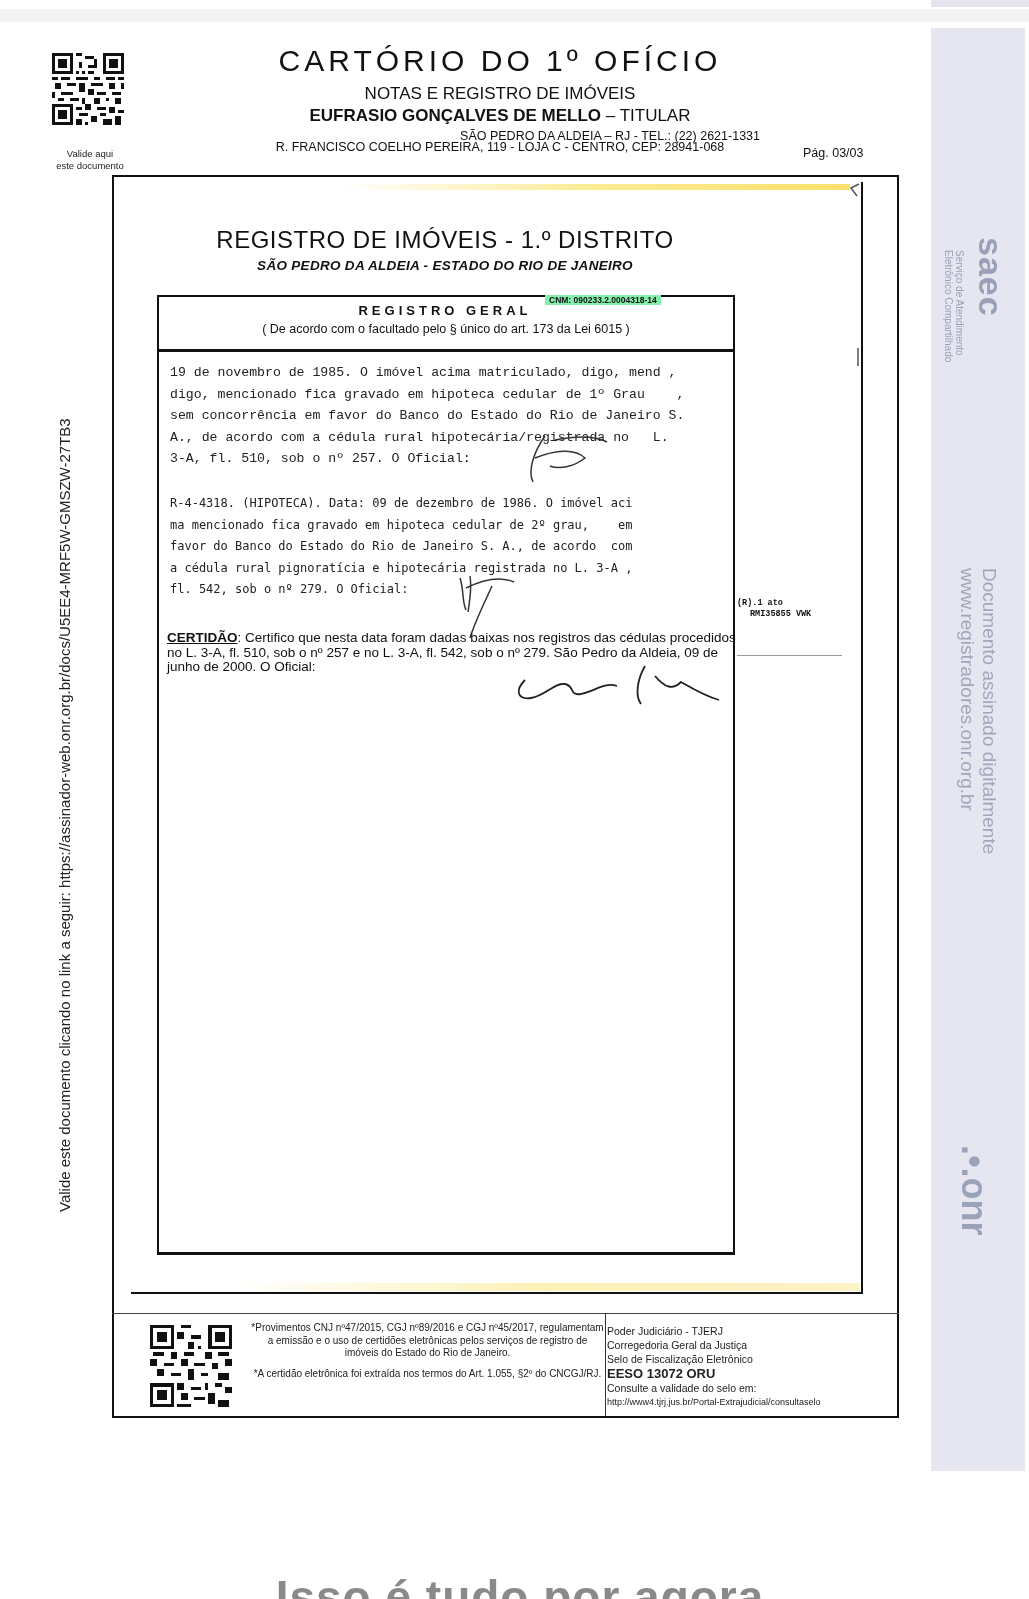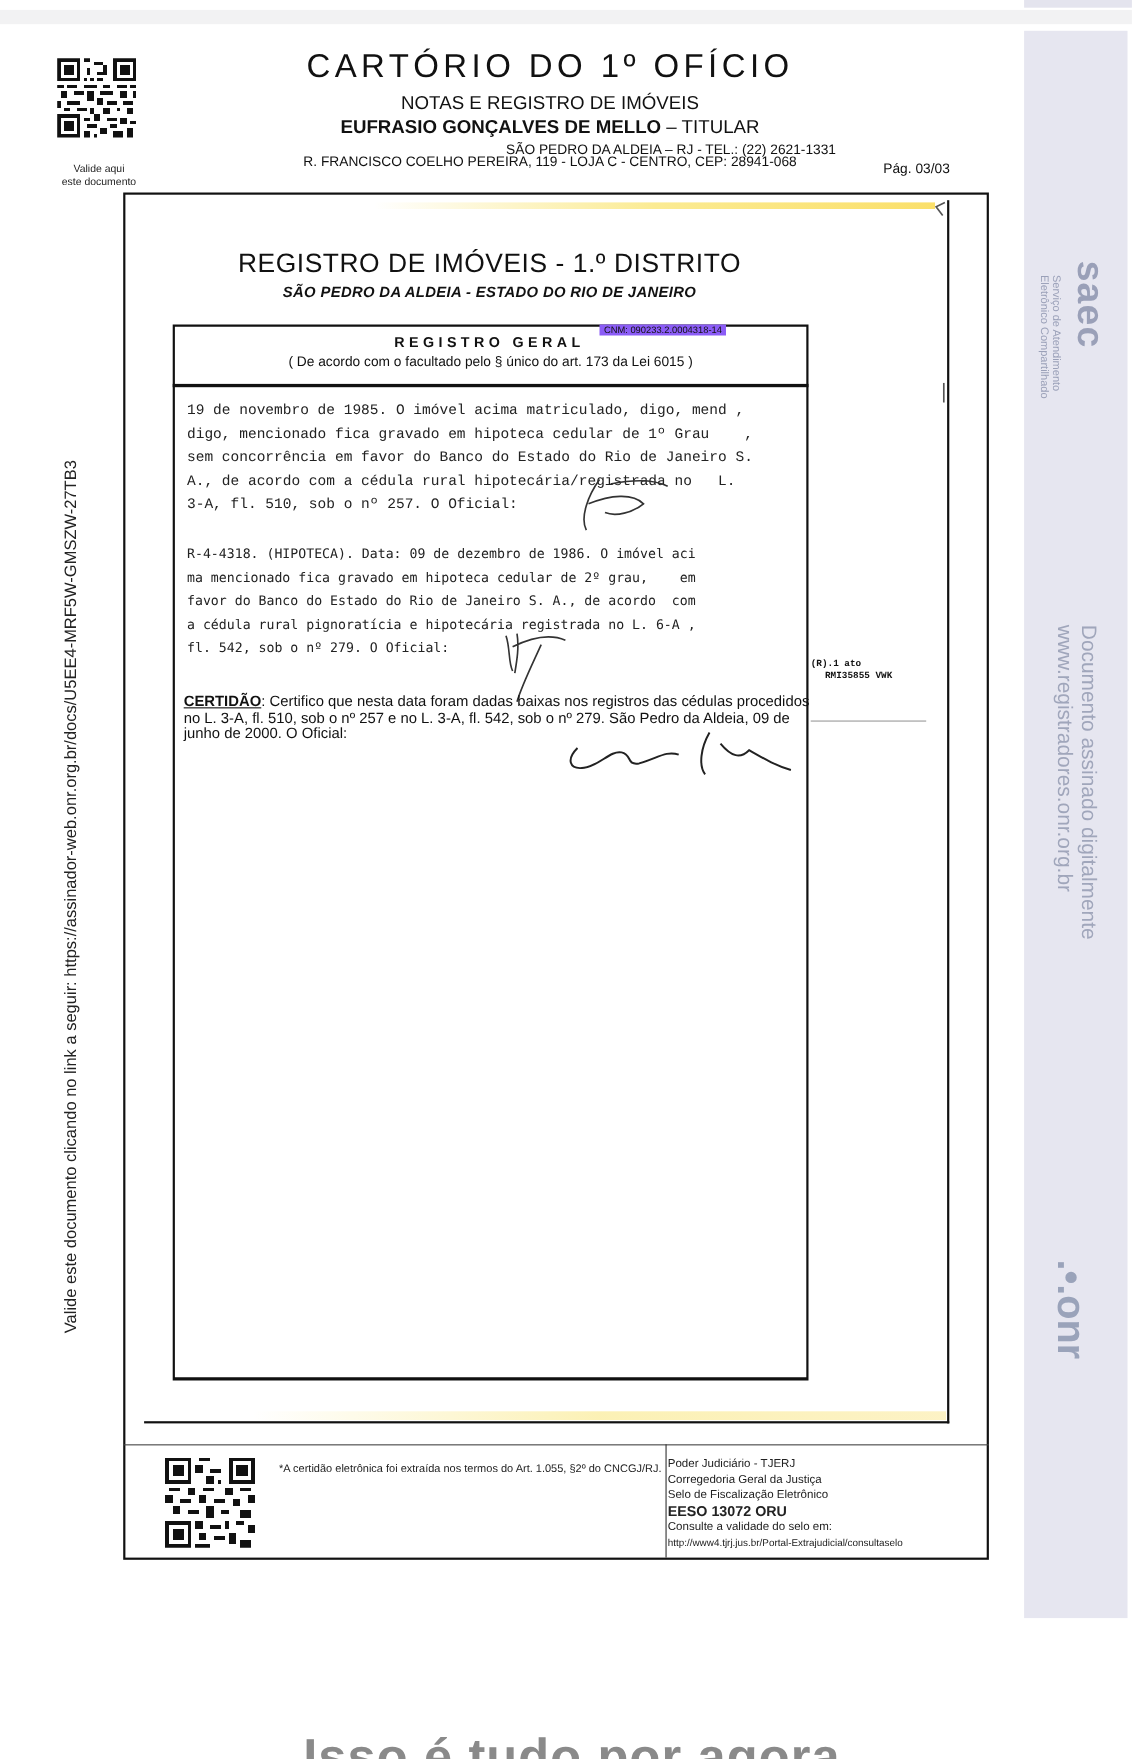--- a/index.html
+++ b/index.html
@@ -24,21 +24,21 @@
   .head-addr2{position:absolute;left:240px;top:129px;width:520px;text-align:right;font-size:12.5px;}
   .page-num{position:absolute;left:803px;top:146px;font-size:12.5px;}
   .outer-frame{position:absolute;left:112px;top:175px;width:787px;height:1243px;border:2px solid #111;box-sizing:border-box;}
   .scan{position:absolute;left:131px;top:182px;width:732px;height:1112px;border-right:2px solid #111;border-bottom:2px solid #111;box-sizing:border-box;}
   .scan-yellow-top{position:absolute;left:340px;top:184px;width:510px;height:6px;background:linear-gradient(90deg,rgba(255,240,180,0),rgba(250,230,120,.8),rgba(250,220,90,.9));}
   .scan-yellow-bot{position:absolute;left:230px;top:1283px;width:630px;height:8px;background:linear-gradient(90deg,rgba(255,240,180,0),rgba(250,235,150,.7),rgba(250,230,140,.5));}
   .reg-title{position:absolute;left:150px;top:226px;width:590px;text-align:center;font-size:24px;font-weight:normal;letter-spacing:.5px;}
   .reg-sub{position:absolute;left:150px;top:258px;width:590px;text-align:center;font-size:13.5px;font-weight:bold;font-style:italic;letter-spacing:.3px;}
   .inner-box{position:absolute;left:157px;top:295px;width:578px;height:960px;border:2px solid #111;border-bottom-width:3px;box-sizing:border-box;}
   .rg-label{position:absolute;left:300px;top:303px;width:290px;text-align:center;font-size:13px;font-weight:bold;letter-spacing:4px;}
-  .cnm{position:absolute;left:545px;top:295px;font-size:8.5px;font-weight:normal;background:#8b5cf6;padding:0 4px;}
+  .cnm{position:absolute;left:545px;top:295px;font-size:8.5px;font-weight:bold;background:#86efac;padding:0 4px;}
   .rg-note{position:absolute;left:157px;top:322px;width:578px;text-align:center;font-size:12.5px;}
   .rg-divider{position:absolute;left:157px;top:349px;width:578px;height:3px;background:#111;}
   .mono-block{position:absolute;left:170px;font-family:"Liberation Mono",monospace;font-size:13.2px;line-height:21.5px;white-space:pre;color:#222;}
   .entry1{top:362px;}
   .entry2{top:493px;font-family:"DejaVu Sans Mono",monospace;font-size:12px;line-height:21.5px;}
   .certidao{position:absolute;left:167px;top:631px;width:570px;font-size:13.5px;line-height:14.5px;color:#111;}
   .certidao u{font-weight:bold;}
   .stamp{position:absolute;left:737px;top:598px;font-family:"Liberation Mono",monospace;font-size:8.5px;font-weight:bold;line-height:11px;}
   .stamp .code{padding-left:13px;}
   .stamp-line{position:absolute;left:737px;top:655px;width:105px;height:1px;background:#999;}
@@ -157,21 +157,21 @@
 sem concorrência em favor do Banco do Estado do Rio de Janeiro S.
 A., de acordo com a cédula rural hipotecária/registrada no   L.
 3-A, fl. 510, sob o nº 257. O Oficial:</div>
 <svg class="sig" style="left:505px;top:430px;" width="105" height="60">
     <path d="M40 6 C30 20 22 40 28 52 M30 28 C50 20 70 18 80 28 C70 36 55 40 45 36 M50 10 C70 6 90 6 102 12" stroke="#333" stroke-width="1.5" fill="none"></path>
   </svg>
 
 <div class="mono-block entry2">R-4-4318. (HIPOTECA). Data: 09 de dezembro de 1986. O imóvel aci
 ma mencionado fica gravado em hipoteca cedular de 2º grau,    em
 favor do Banco do Estado do Rio de Janeiro S. A., de acordo  com
-a cédula rural pignoratícia e hipotecária registrada no L. 6-A ,
+a cédula rural pignoratícia e hipotecária registrada no L. 3-A ,
 fl. 542, sob o nº 279. O Oficial:</div>
 <svg class="sig" style="left:452px;top:572px;" width="70" height="70">
     <path d="M8 6 C12 18 10 30 14 38 M18 4 C20 16 18 28 16 40 M14 16 C30 8 48 4 62 10 M40 14 C30 36 22 52 18 66" stroke="#333" stroke-width="1.5" fill="none"></path>
   </svg>
 
 <div class="certidao"><u>CERTIDÃO</u><span>: Certifico  que nesta data foram dadas baixas nos registros das cédulas procedidos no L. 3-A, fl. 510, sob o nº 257 e no L. 3-A, fl. 542, sob o nº 279. São Pedro da Aldeia, 09 de junho de 2000. O Oficial:</span></div>
 <svg class="sig" style="left:505px;top:660px;" width="220" height="48">
     <path d="M20 20 C10 30 12 40 26 38 C40 36 50 22 60 24 C70 26 64 36 76 34 C92 30 100 22 112 26 M140 6 C132 20 130 36 136 44 M150 16 C160 28 168 30 176 22 C190 30 200 36 214 40" stroke="#222" stroke-width="1.8" fill="none"></path>
   </svg>
 
@@ -223,20 +223,21 @@
         <rect x="22" y="18" width="2" height="2"></rect>
       <rect x="9" y="20" width="2" height="2"></rect>
         <rect x="13" y="21" width="3" height="1"></rect>
         <rect x="17" y="20" width="2" height="3"></rect>
         <rect x="20" y="22" width="3" height="2"></rect>
         <rect x="8" y="23" width="4" height="1"></rect>
     </g>
   </svg>
 </div>
 <div class="footer-left">
+  <div>*Provimentos CNJ nº47/2015, CGJ nº89/2016 e CGJ nº45/2017, regulamentam a emissão e o uso de certidões eletrônicas pelos serviços de registro de imóveis do Estado do Rio de Janeiro.</div>
   <div class="p2">*A certidão eletrônica foi extraída nos termos do Art. 1.055, §2º do CNCGJ/RJ.</div>
 </div>
 <div class="footer-divider"></div>
 <div class="footer-right">
   <div>Poder Judiciário - TJERJ</div>
   <div>Corregedoria Geral da Justiça</div>
   <div>Selo de Fiscalização Eletrônico</div>
   <div class="seal">EESO 13072 ORU</div>
   <div>Consulte a validade do selo em:</div>
   <div class="url">http://www4.tjrj.jus.br/Portal-Extrajudicial/consultaselo</div>

